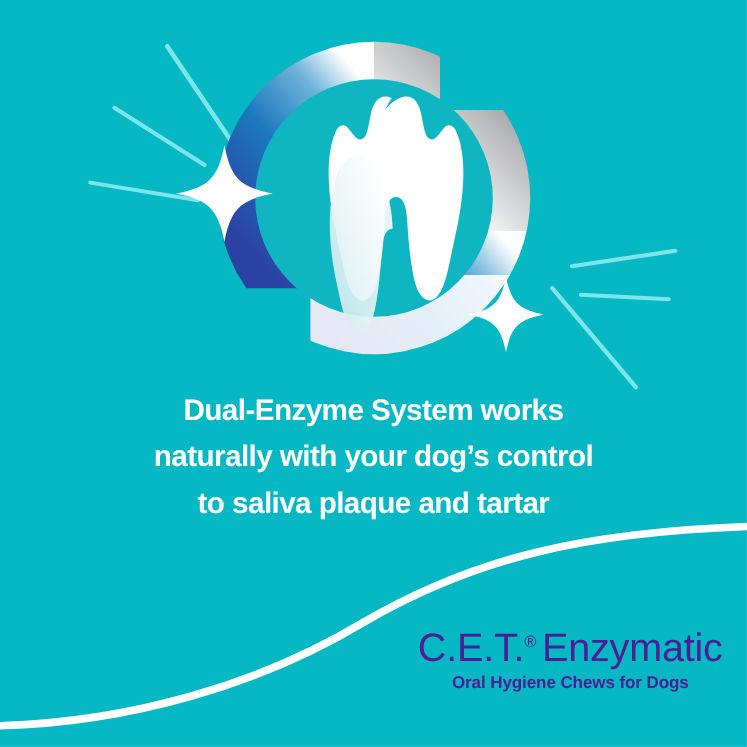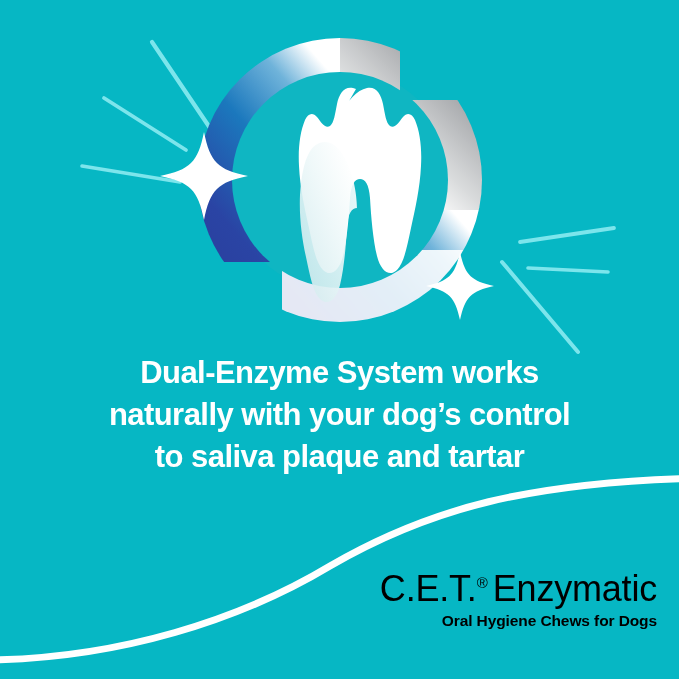--- a/index.html
+++ b/index.html
@@ -40,21 +40,21 @@
   
   #headline {
     position: absolute;
     left: 0;
     top: 352px;
     width: 679px;
     text-align: center;
     color: #ffffff;
     font-family: "Liberation Sans", sans-serif;
     font-weight: bold;
-    font-size: 31px;
+    font-size: 27px;
     line-height: 42px;
     letter-spacing: -0.55px;
     -webkit-font-smoothing: antialiased;
   }
   #headline .hl {
     display: block;
     white-space: nowrap;
   }
 
   
@@ -66,21 +66,21 @@
     height: 209px;
     display: block;
   }
 
   
   #brand {
     position: absolute;
     right: 22px;
     bottom: 48px;
     text-align: right;
-    color: #000000;
+    color: #4c1d95;
   }
   #brand-name {
     font-family: "Liberation Sans", sans-serif;
     font-weight: normal;
     font-size: 36px;
     line-height: 40px;
     letter-spacing: -0.2px;
     white-space: nowrap;
   }
   #brand-name .reg {
@@ -92,20 +92,21 @@
     margin-left: 5px;
   }
   #brand-tagline {
     font-family: "Liberation Sans", sans-serif;
     font-weight: bold;
     font-size: 15.5px;
     line-height: 20px;
     letter-spacing: -0.1px;
     margin-top: 2px;
     white-space: nowrap;
+    text-align: center;
   }
 </style>
 </head>
 <body>
 
 <div id="poster">
 
   <div id="logo-area">
     <svg id="logo-svg" viewBox="0 0 679 360">
       <defs>

